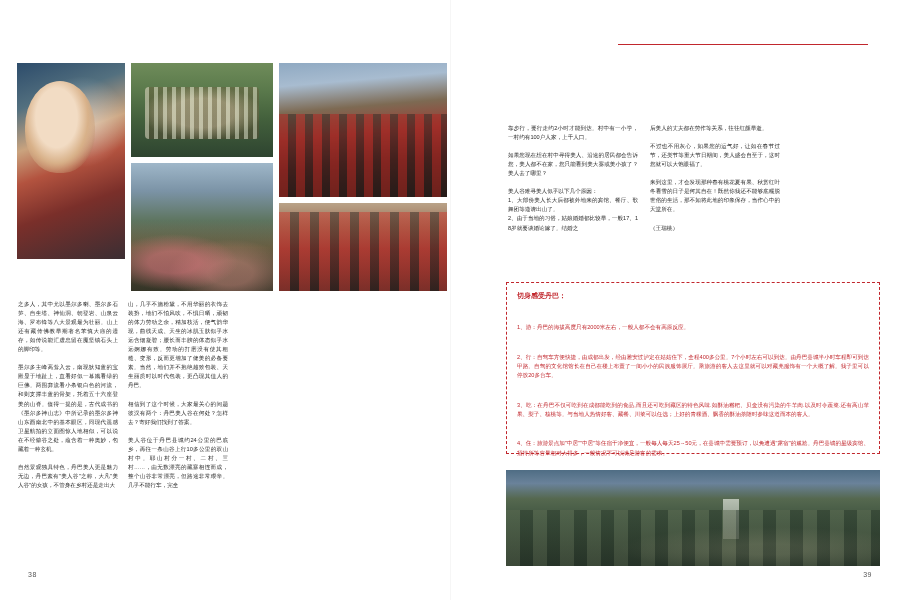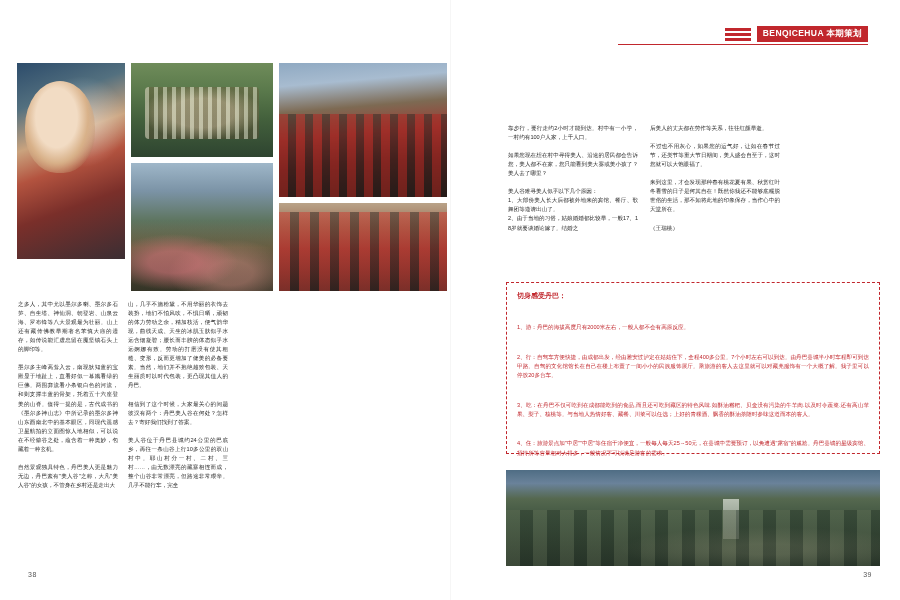--- a/index.html
+++ b/index.html
@@ -228,24 +228,20 @@
     background: rgba(0,0,0,0.035);
   }
 </style>
 </head>
 <body>
 
 <div class="spread">
 
   <div class="gutter"></div>
 
-  <div class="header-bar">
-    <div class="header-flag"></div>
-    <div class="header-title">BENQICEHUA 本期策划</div>
-  </div>
   <div class="header-rule"></div>
 
   <div class="collage">
     <div class="ph ph-left"></div>
     <div class="ph ph-top-mid"></div>
     <div class="ph ph-top-right"></div>
     <div class="ph ph-mid-left"></div>
     <div class="ph ph-bot-right"></div>
   </div>
 

